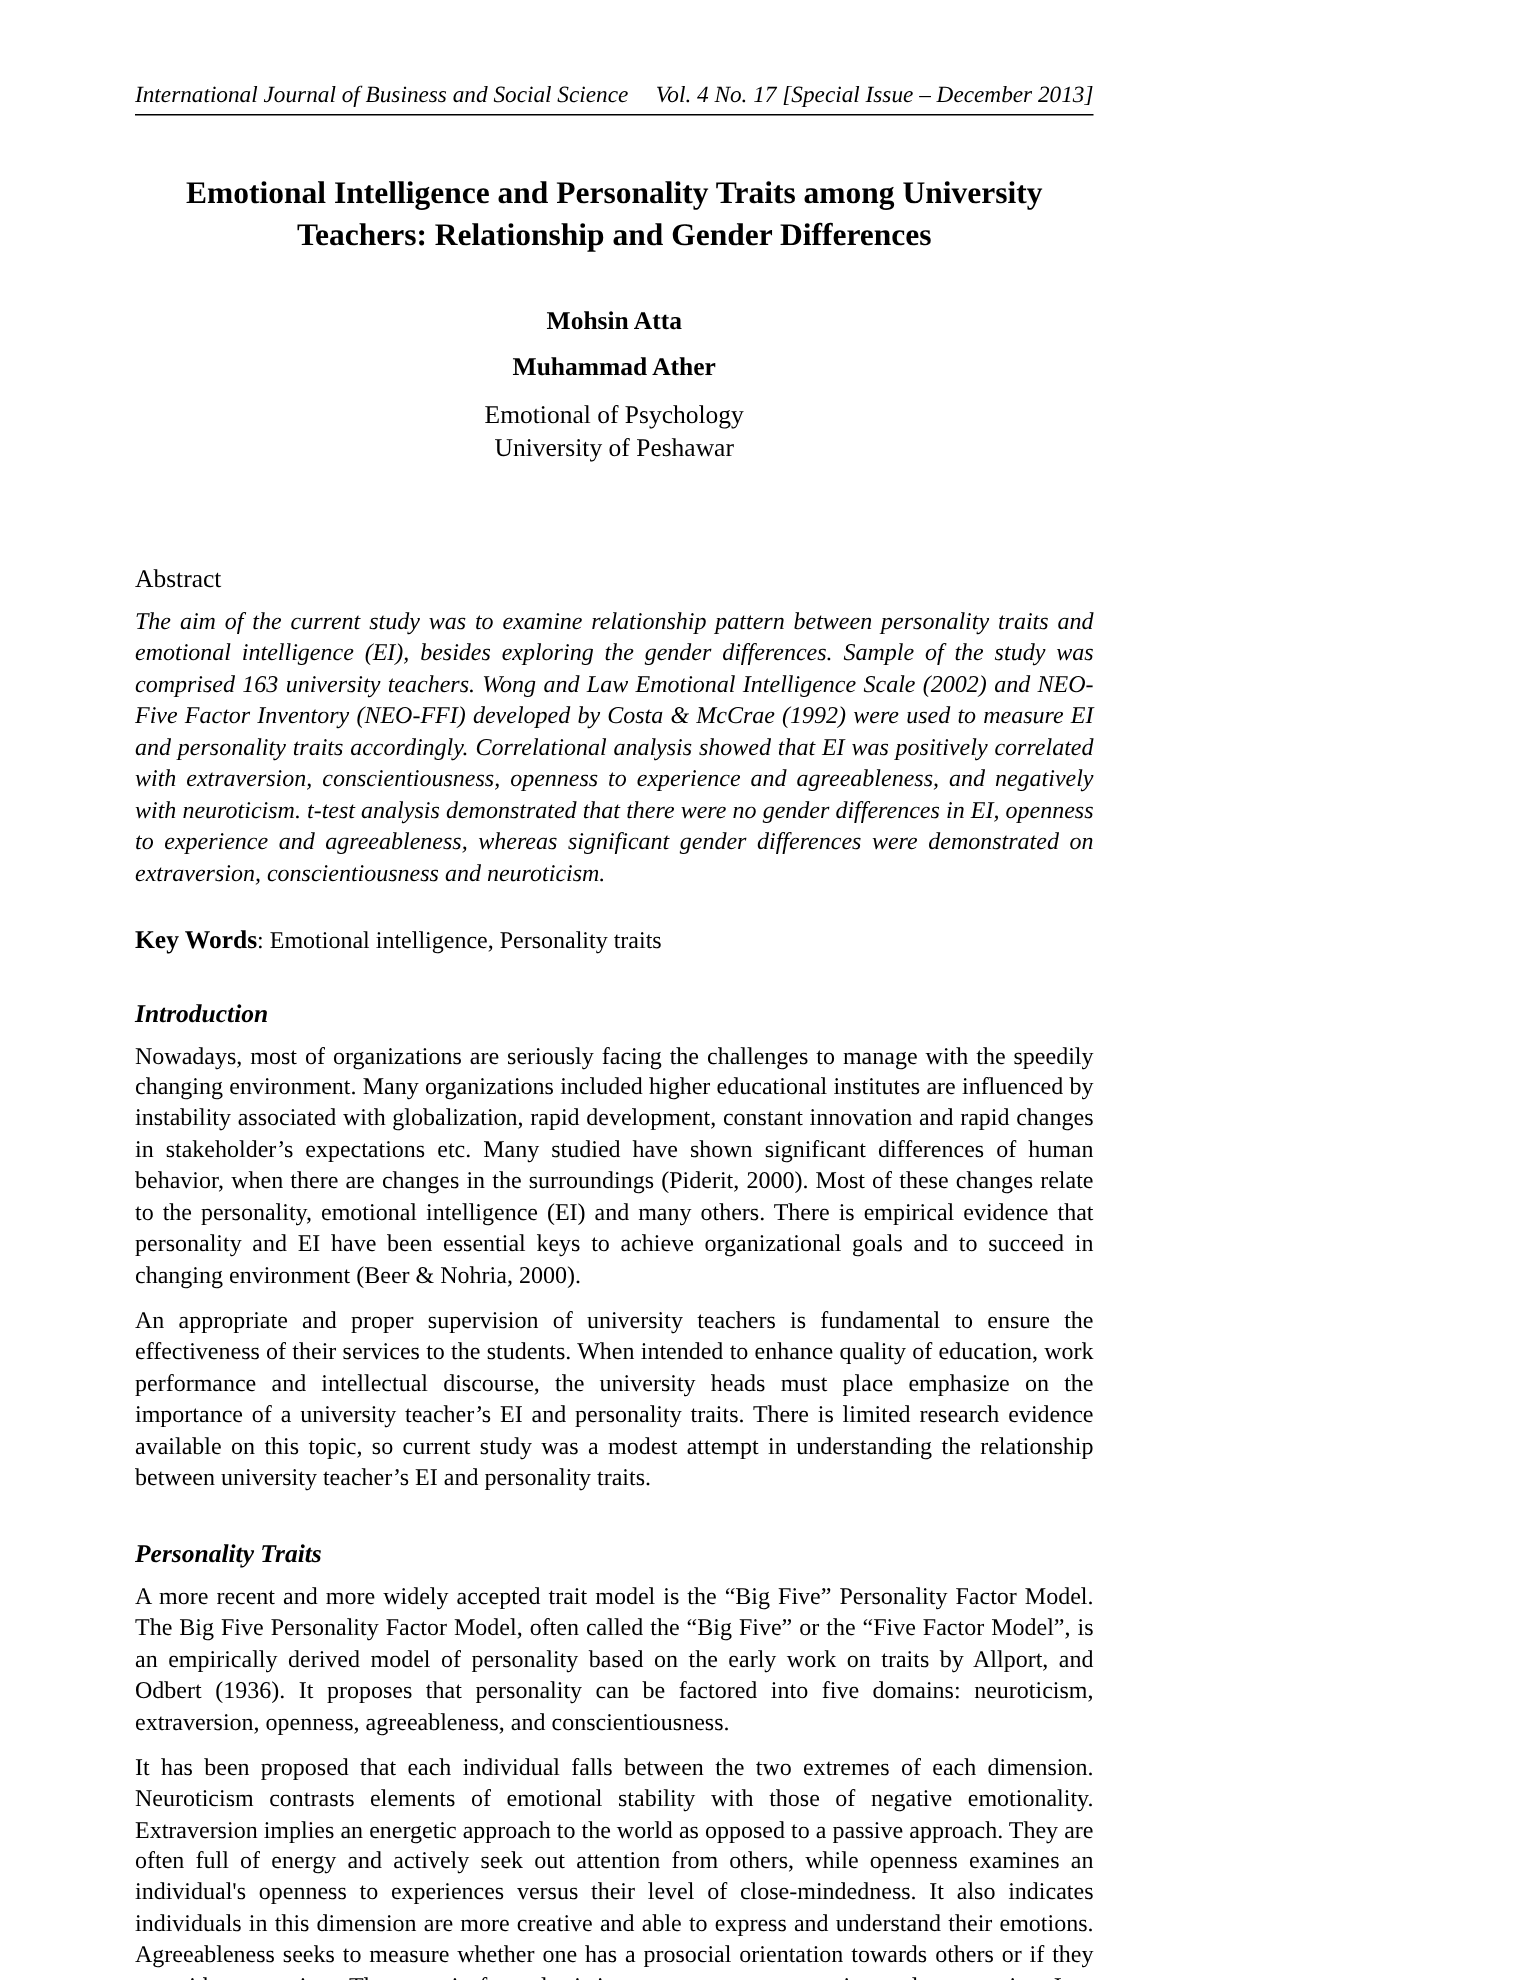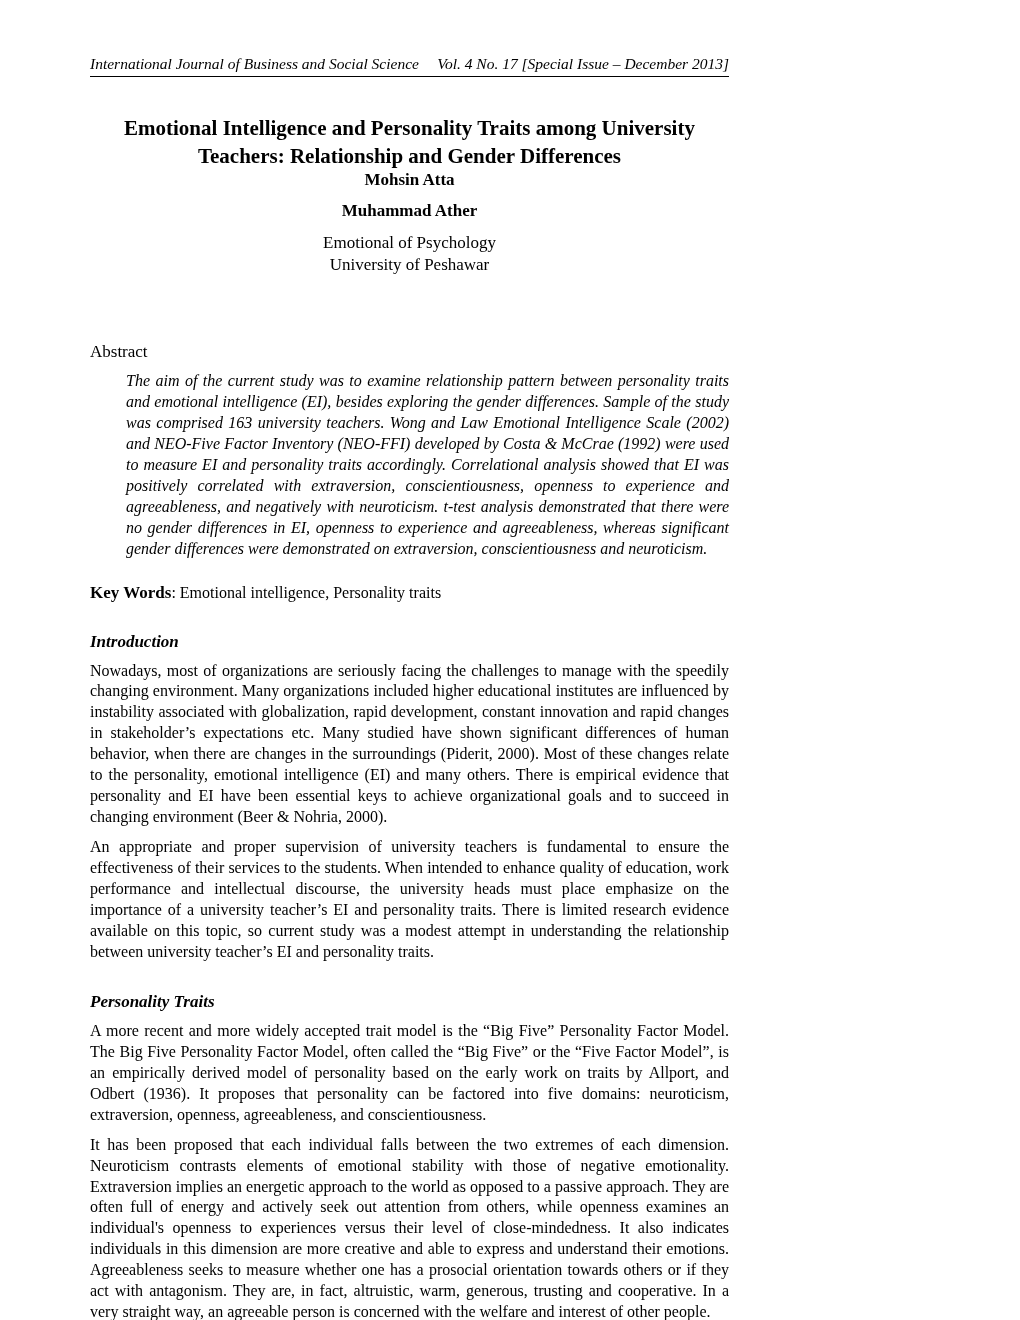--- a/index.html
+++ b/index.html
@@ -29,20 +29,21 @@
     padding-bottom: 3px;
   }
   .paper-title {
     margin: 38px 0 0 0;
     text-align: center;
     font-size: 21px;
     font-weight: bold;
     line-height: 1.32;
   }
   .authors {
+    margin-top: 34px;
     text-align: center;
     font-family: Liberation Serif, serif;
   }
   .author {
     font-weight: bold;
     font-size: 17px;
     margin-bottom: 11px;
   }
   .affiliation {
     text-align: center;
@@ -53,21 +54,20 @@
     margin-top: 66px;
     font-weight: normal;
     font-size: 17px;
   }
   .abstract-text {
     margin-top: 9px;
     font-style: italic;
     font-size: 16px;
     line-height: 1.31;
     text-align: justify;
-    margin-left: 36px;
   }
   .keywords {
     margin-top: 23px;
     font-size: 16px;
   }
   .keywords .kw-label {
     font-weight: bold;
     font-size: 17px;
   }
   .section-heading {

